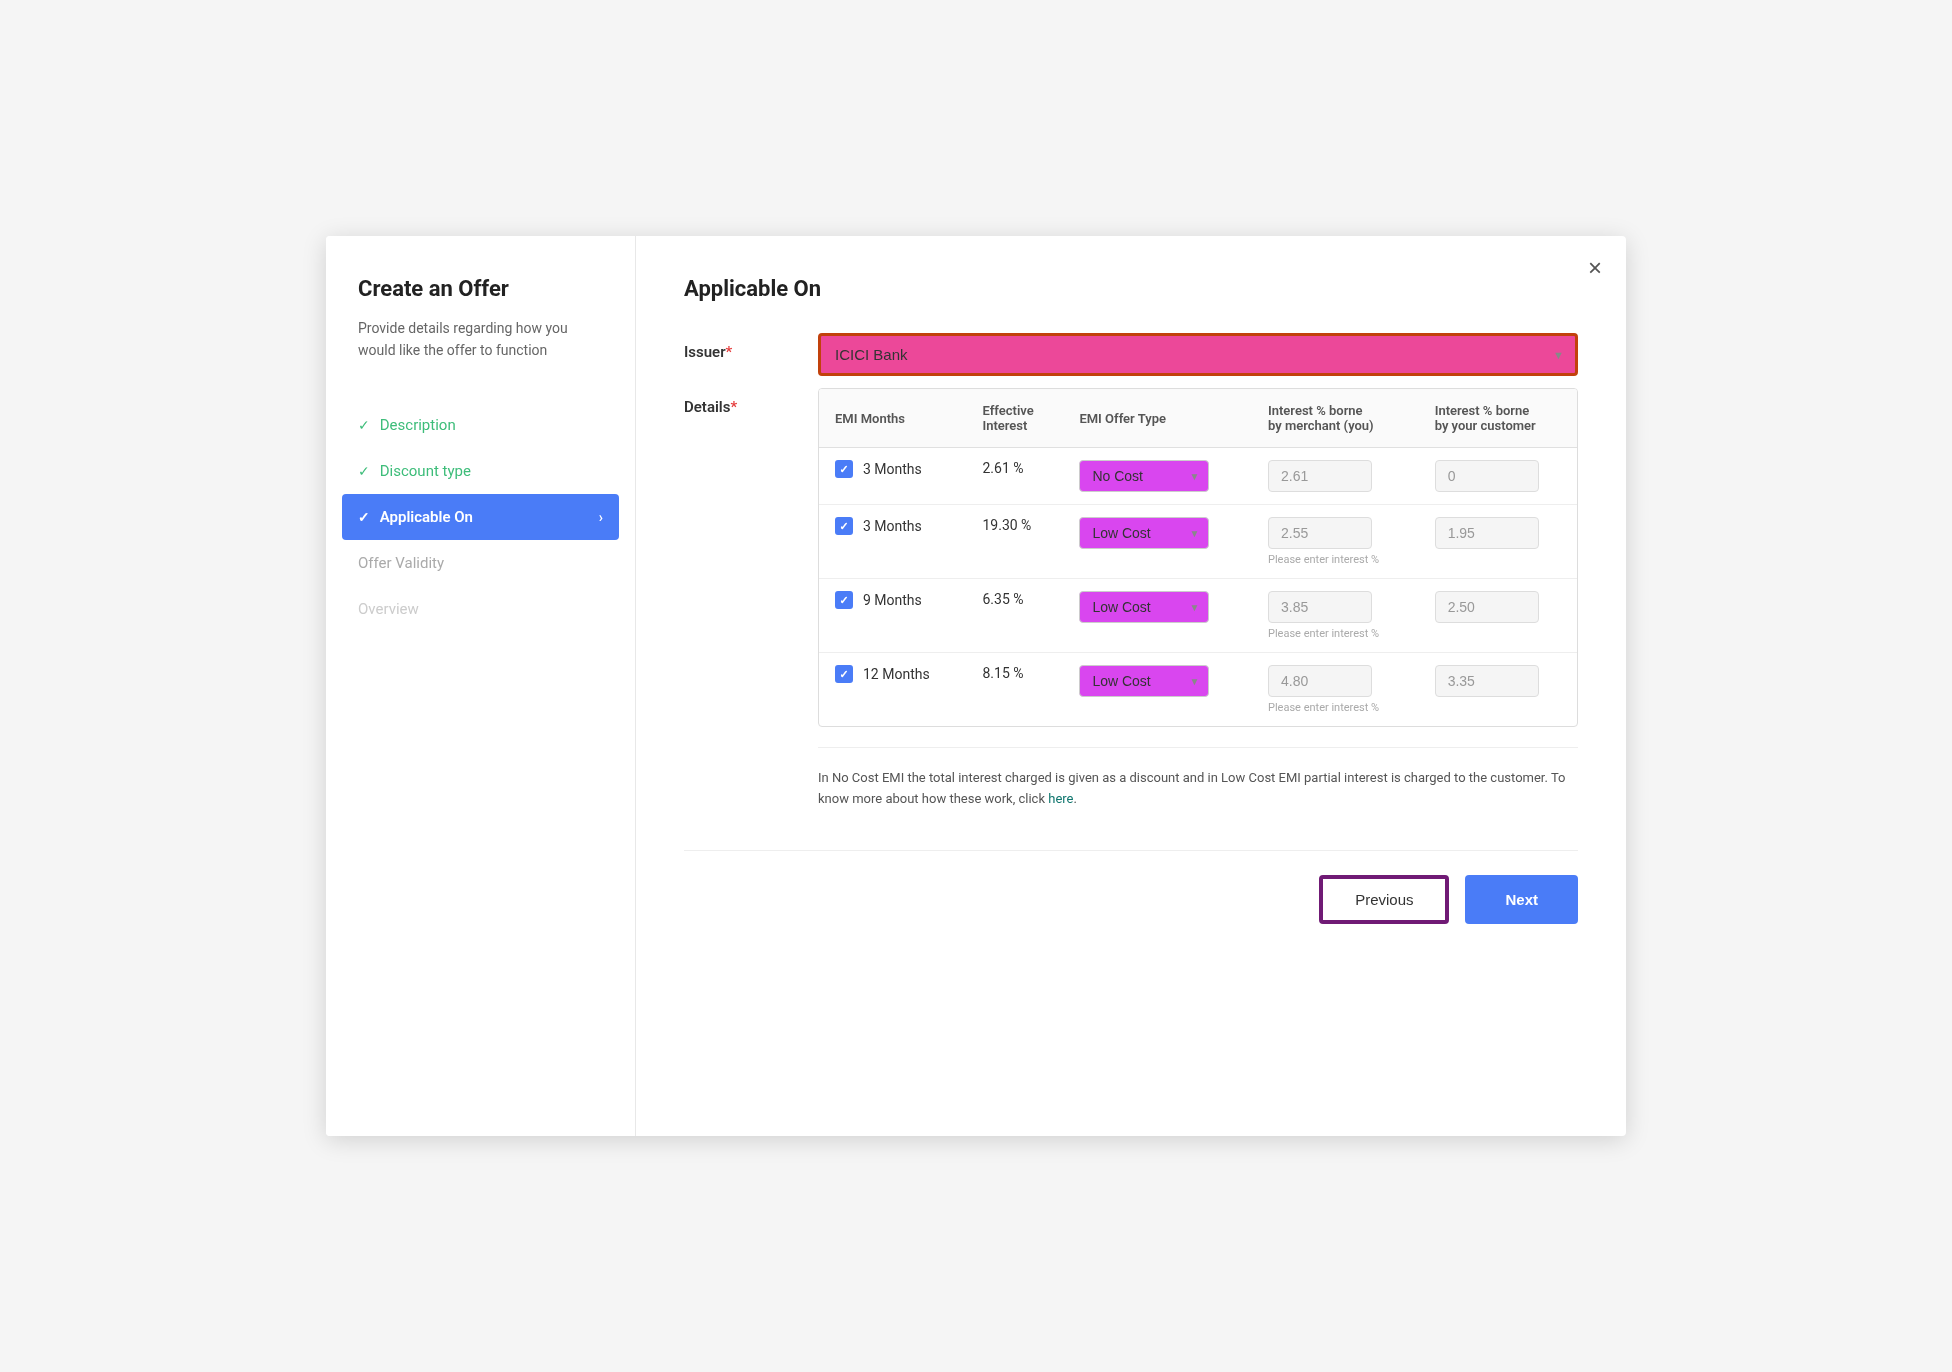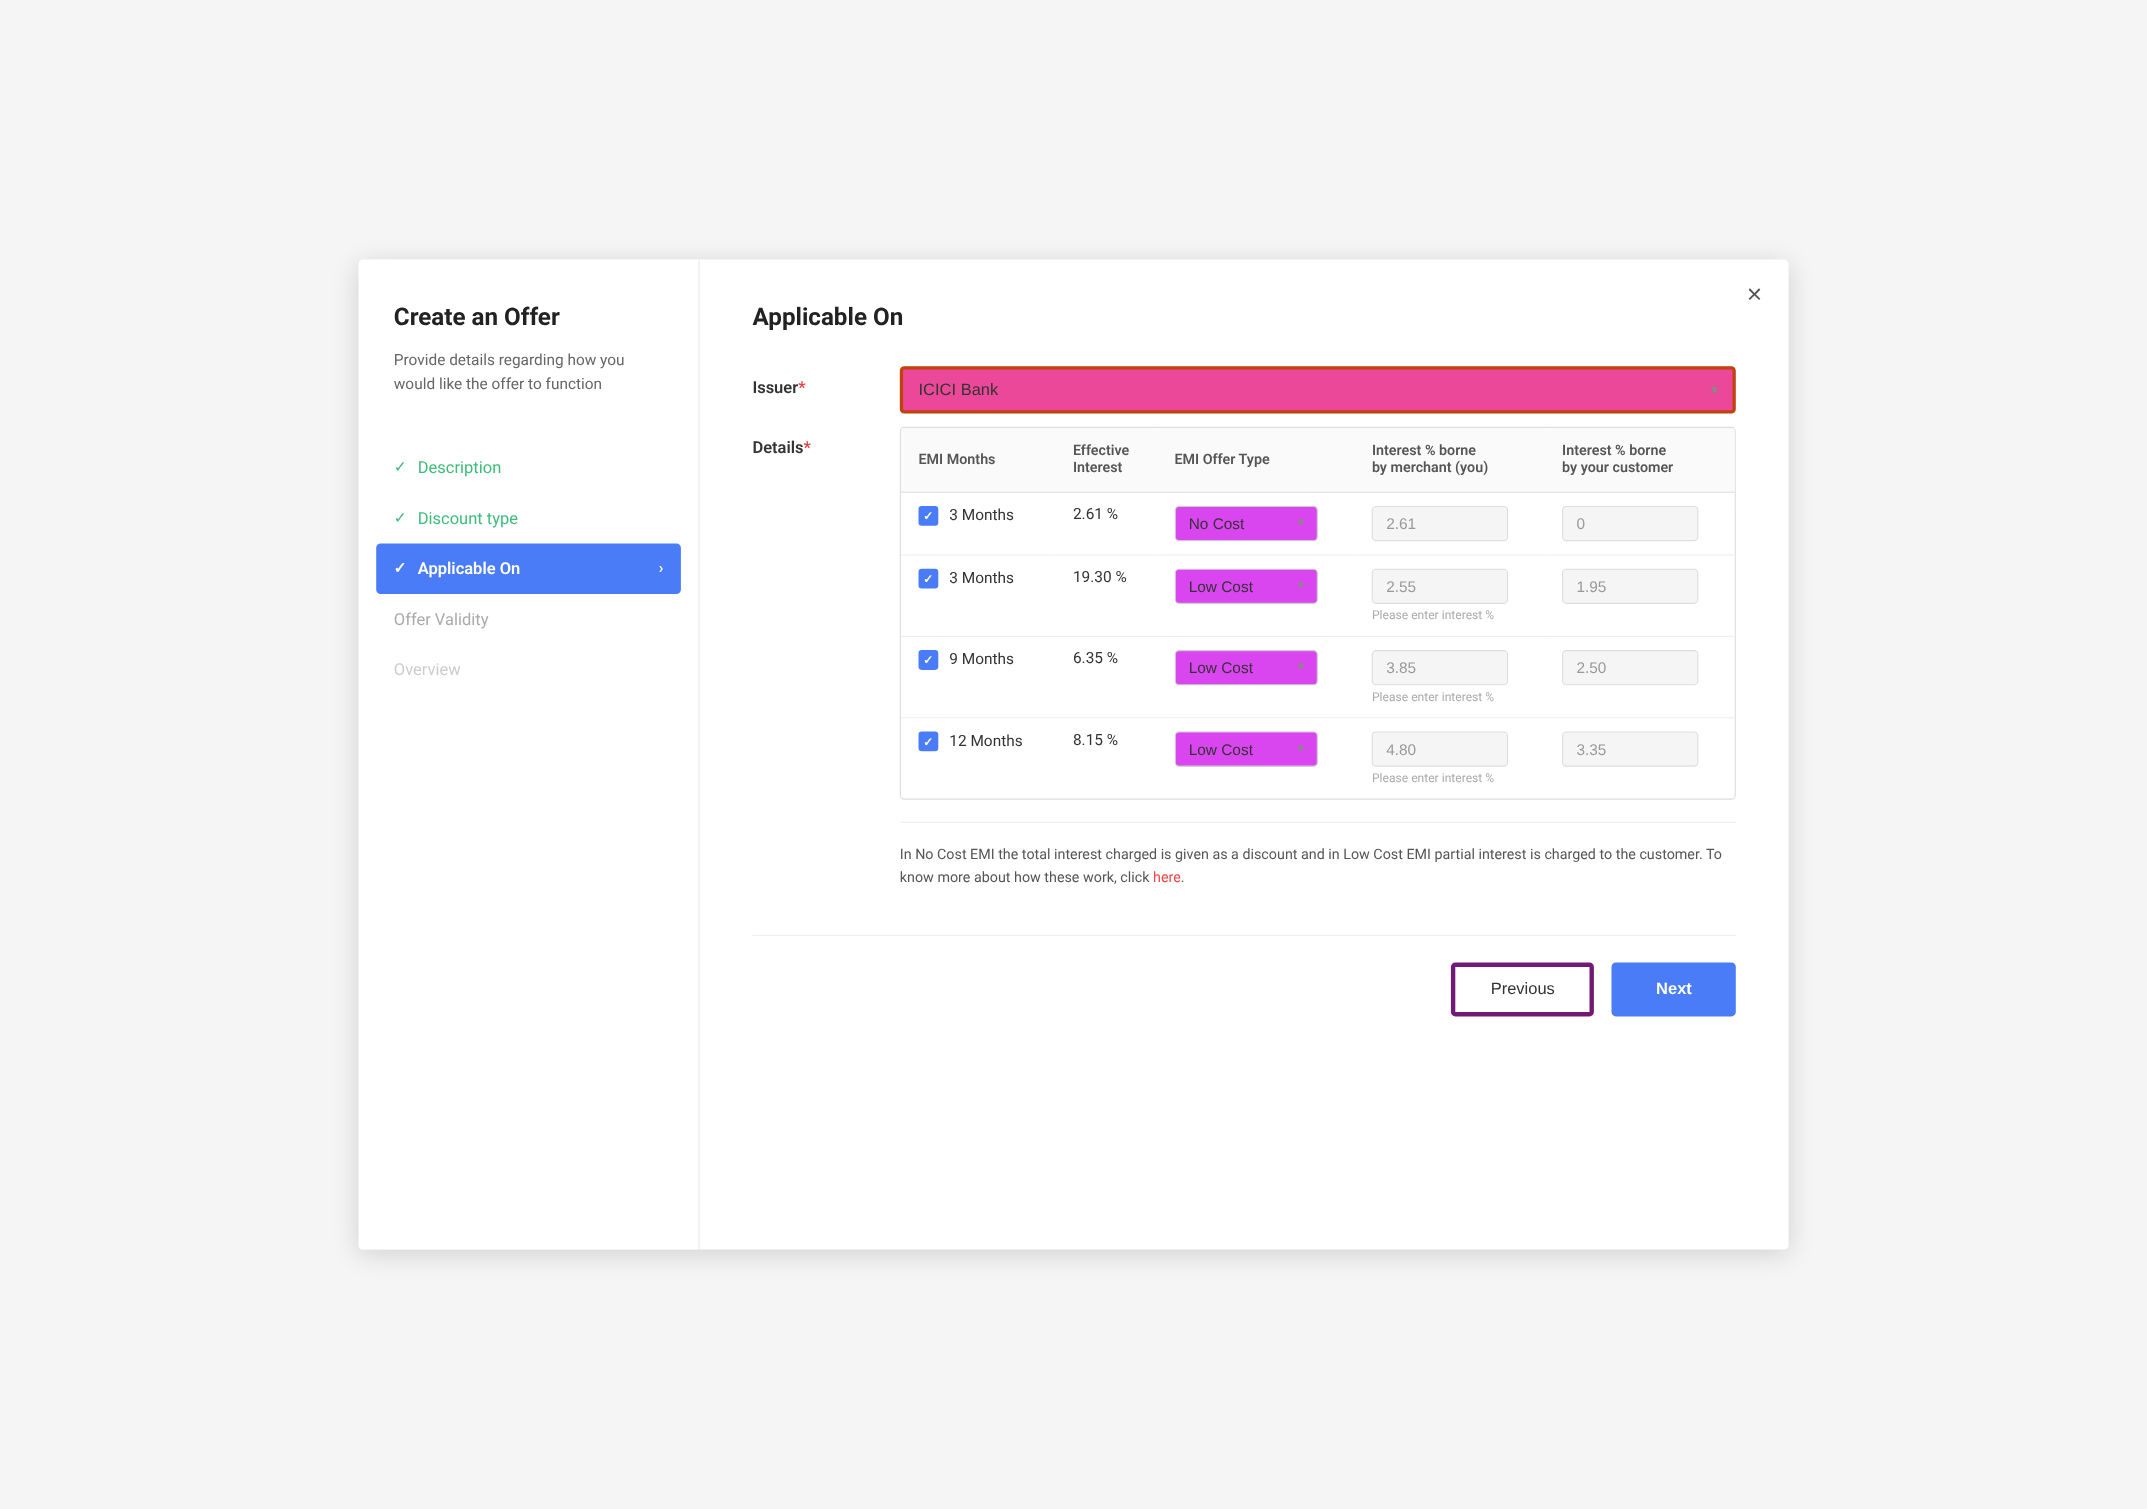--- a/index.html
+++ b/index.html
@@ -228,21 +228,21 @@
       font-size: 10px;
       color: #888;
       pointer-events: none;
     }
     
     .interest-wrap {
       display: flex;
       flex-direction: column;
     }
     .interest-input {
-      width: 124px;
+      width: 104px;
       padding: 7px 12px;
       border: 1px solid #ddd;
       border-radius: 4px;
       font-size: 14px;
       color: #999;
       background: #f5f5f5;
       outline: none;
     }
     .interest-hint {
       font-size: 11px;
@@ -252,21 +252,21 @@
     
     .footer-note {
       font-size: 13px;
       color: #555;
       line-height: 1.6;
       margin-top: 20px;
       padding-top: 20px;
       border-top: 1px solid #eee;
     }
     .footer-note a {
-      color: #ef4444;
+      color: #0f766e;
       text-decoration: none;
       text-align: center;
     }
     
     .nav-buttons {
       display: flex;
       justify-content: flex-end;
       gap: 16px;
       margin-top: 40px;
       padding-top: 24px;

